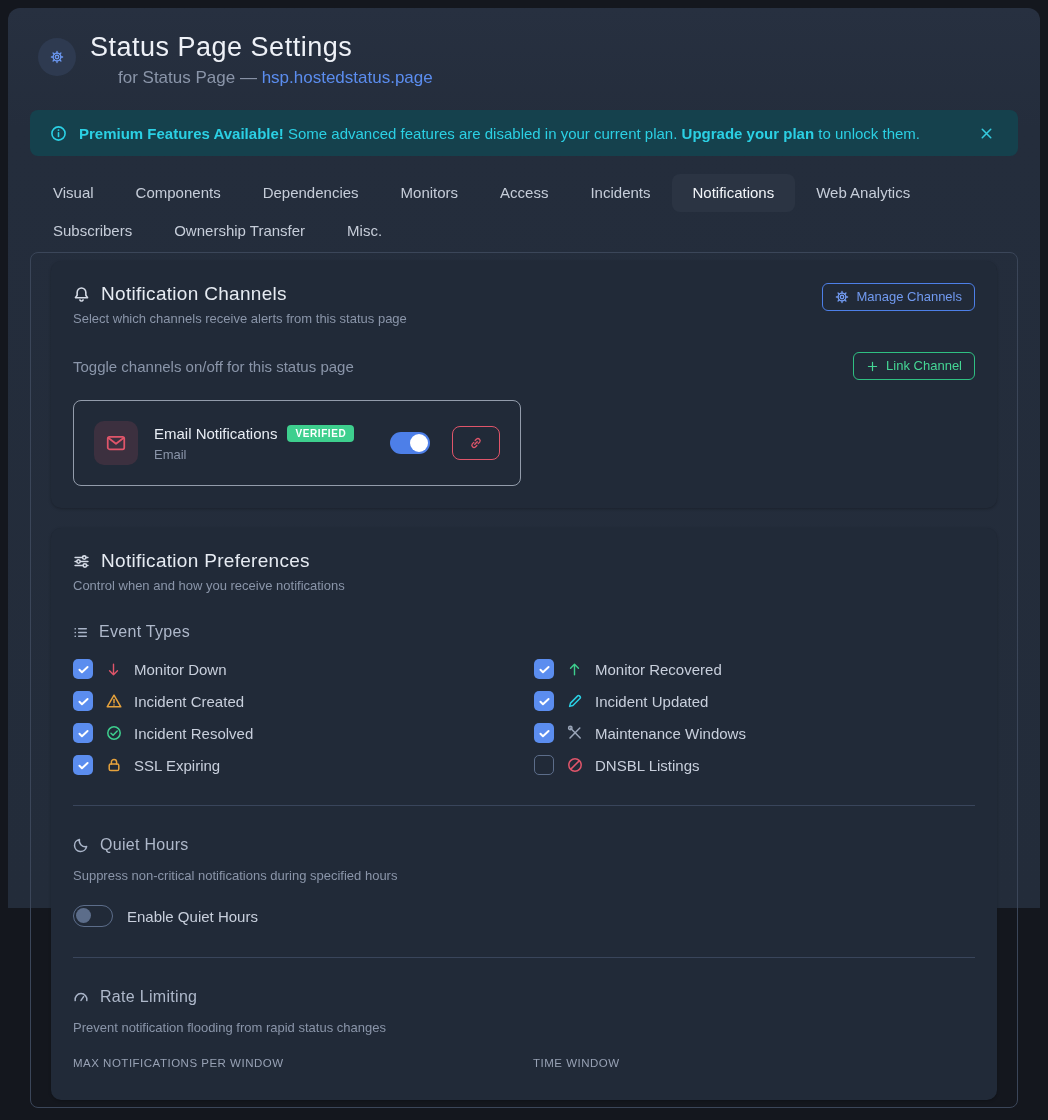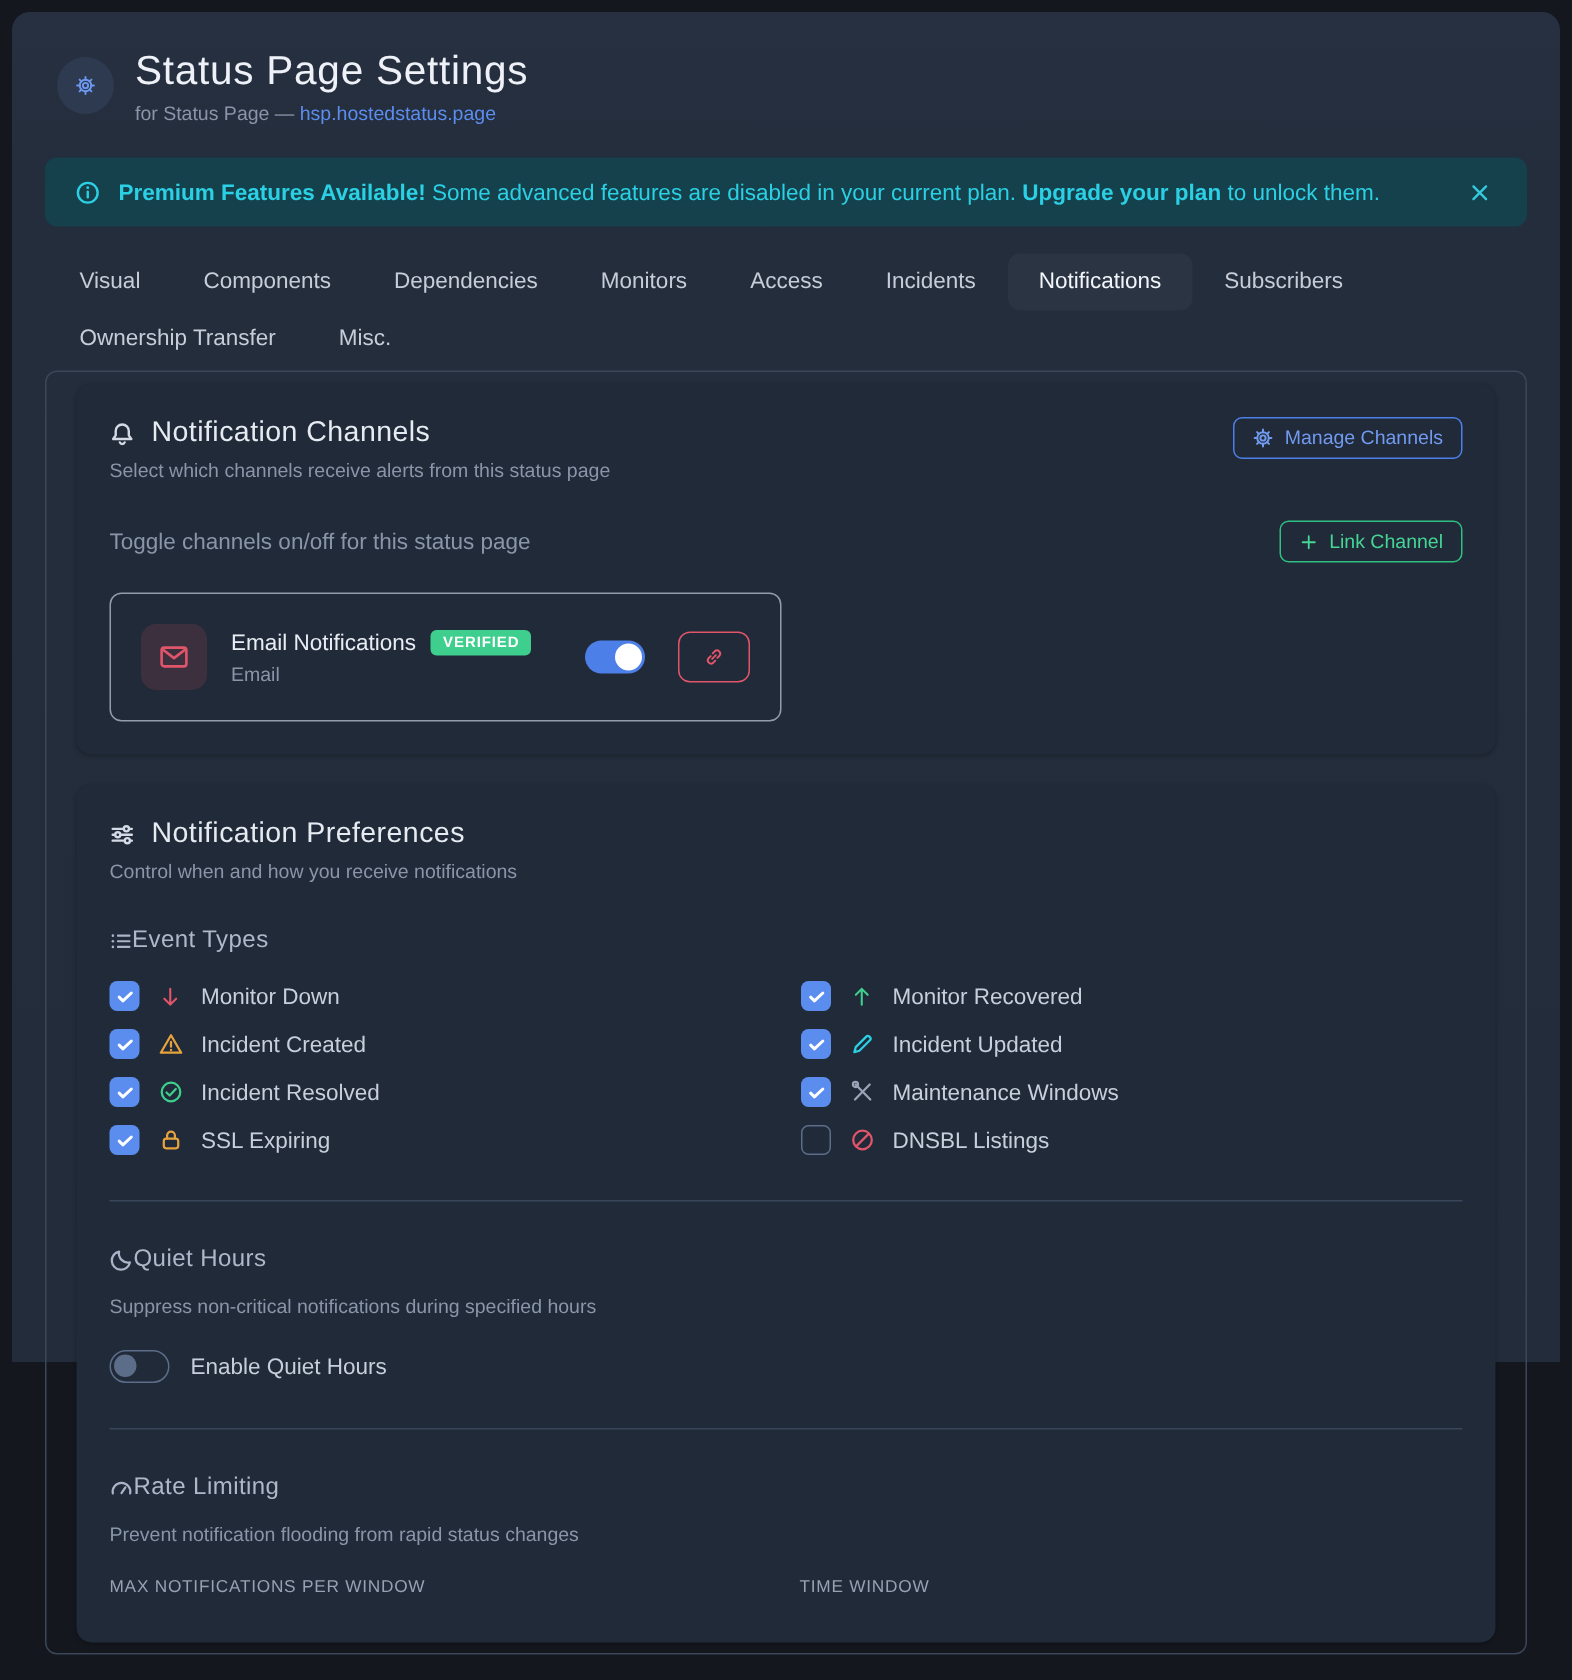--- a/index.html
+++ b/index.html
@@ -16,21 +16,21 @@
     padding:24px 22px;
   }
   
   .page-header { display:flex; align-items:flex-start; gap:14px; padding-left:8px; }
   .gear-badge {
     width:38px; height:38px; border-radius:50%; background:#2e3a50;
     display:flex; align-items:center; justify-content:center; color:#6b97f0; margin-top:6px;
     flex:0 0 auto;
   }
   .page-title { font-size:27px; font-weight:400; letter-spacing:.5px; color:#eef1f7; }
-  .page-sub { font-size:13px; color:#8a95a9; margin-top:5px; }
+  .page-sub { font-size:17px; color:#8a95a9; margin-top:5px;margin-left:28px; }
   .page-sub a { color:#5b8def; text-decoration:none; }
   
   .banner {
     margin-top:22px; height:46px; border-radius:8px; background:#15414d;
     display:flex; align-items:center; gap:12px; padding:0 20px; color:#2bd0e4; font-size:15px;
   }
   .banner .ic { display:flex; color:#2bd0e4; flex:0 0 auto; }
   .banner b { font-weight:700; }
   .banner-close { margin-left:auto; color:#35c9dd; cursor:pointer; display:flex; padding:4px; }
   
@@ -83,21 +83,21 @@
   .toggle { width:40px; height:22px; border-radius:11px; position:relative; cursor:pointer; flex:0 0 auto; }
   .toggle.on { background:#4d7fe8; }
   .toggle.on .knob { position:absolute; right:2px; top:2px; width:18px; height:18px; border-radius:50%; background:#fff; }
   .toggle.off { background:transparent; border:1.5px solid #5c6d8a; }
   .toggle.off .knob { position:absolute; left:2px; top:2px; width:15px; height:15px; border-radius:50%; background:#5c6d8a; }
   .link-btn {
     width:48px; height:34px; border:1px solid #e0556a; border-radius:8px; color:#e0556a;
     display:flex; align-items:center; justify-content:center; cursor:pointer; margin-left:6px; flex:0 0 auto;
   }
   
-  .subsec-head { display:flex; align-items:center; color:#a9b4c8; margin-top:30px; }
+  .subsec-head { display:flex; align-items:center; gap:11px; color:#a9b4c8; margin-top:30px; }
   .subsec-title { font-size:16px; letter-spacing:.3px; color:#aeb8ca; }
   .subsec-sub { font-size:13px; color:#8a95a9; margin-top:14px; }
   .event-grid {
     margin-top:18px; display:grid; grid-template-columns:1fr 1fr; grid-template-rows:repeat(4,auto);
     grid-auto-flow:column; row-gap:12px; column-gap:20px;
   }
   .event-item { display:flex; align-items:center; gap:12px; height:20px; }
   .cbx {
     width:20px; height:20px; border-radius:5px; display:flex; align-items:center; justify-content:center;
     cursor:pointer; flex:0 0 auto;
@@ -154,20 +154,21 @@
   </div>
 
   <div class="tabs" id="tabs">
       <div class="tab">Visual</div>
       <div class="tab">Components</div>
       <div class="tab">Dependencies</div>
       <div class="tab">Monitors</div>
       <div class="tab">Access</div>
       <div class="tab">Incidents</div>
       <div class="tab active">Notifications</div>
+      <div class="tab">Web Analytics</div>
       <div class="tab">Subscribers</div>
       <div class="tab">Ownership Transfer</div>
       <div class="tab">Misc.</div>
     </div>
 
   <div class="content">
 
     <div class="card">
       <div class="card-head">
         <div>

